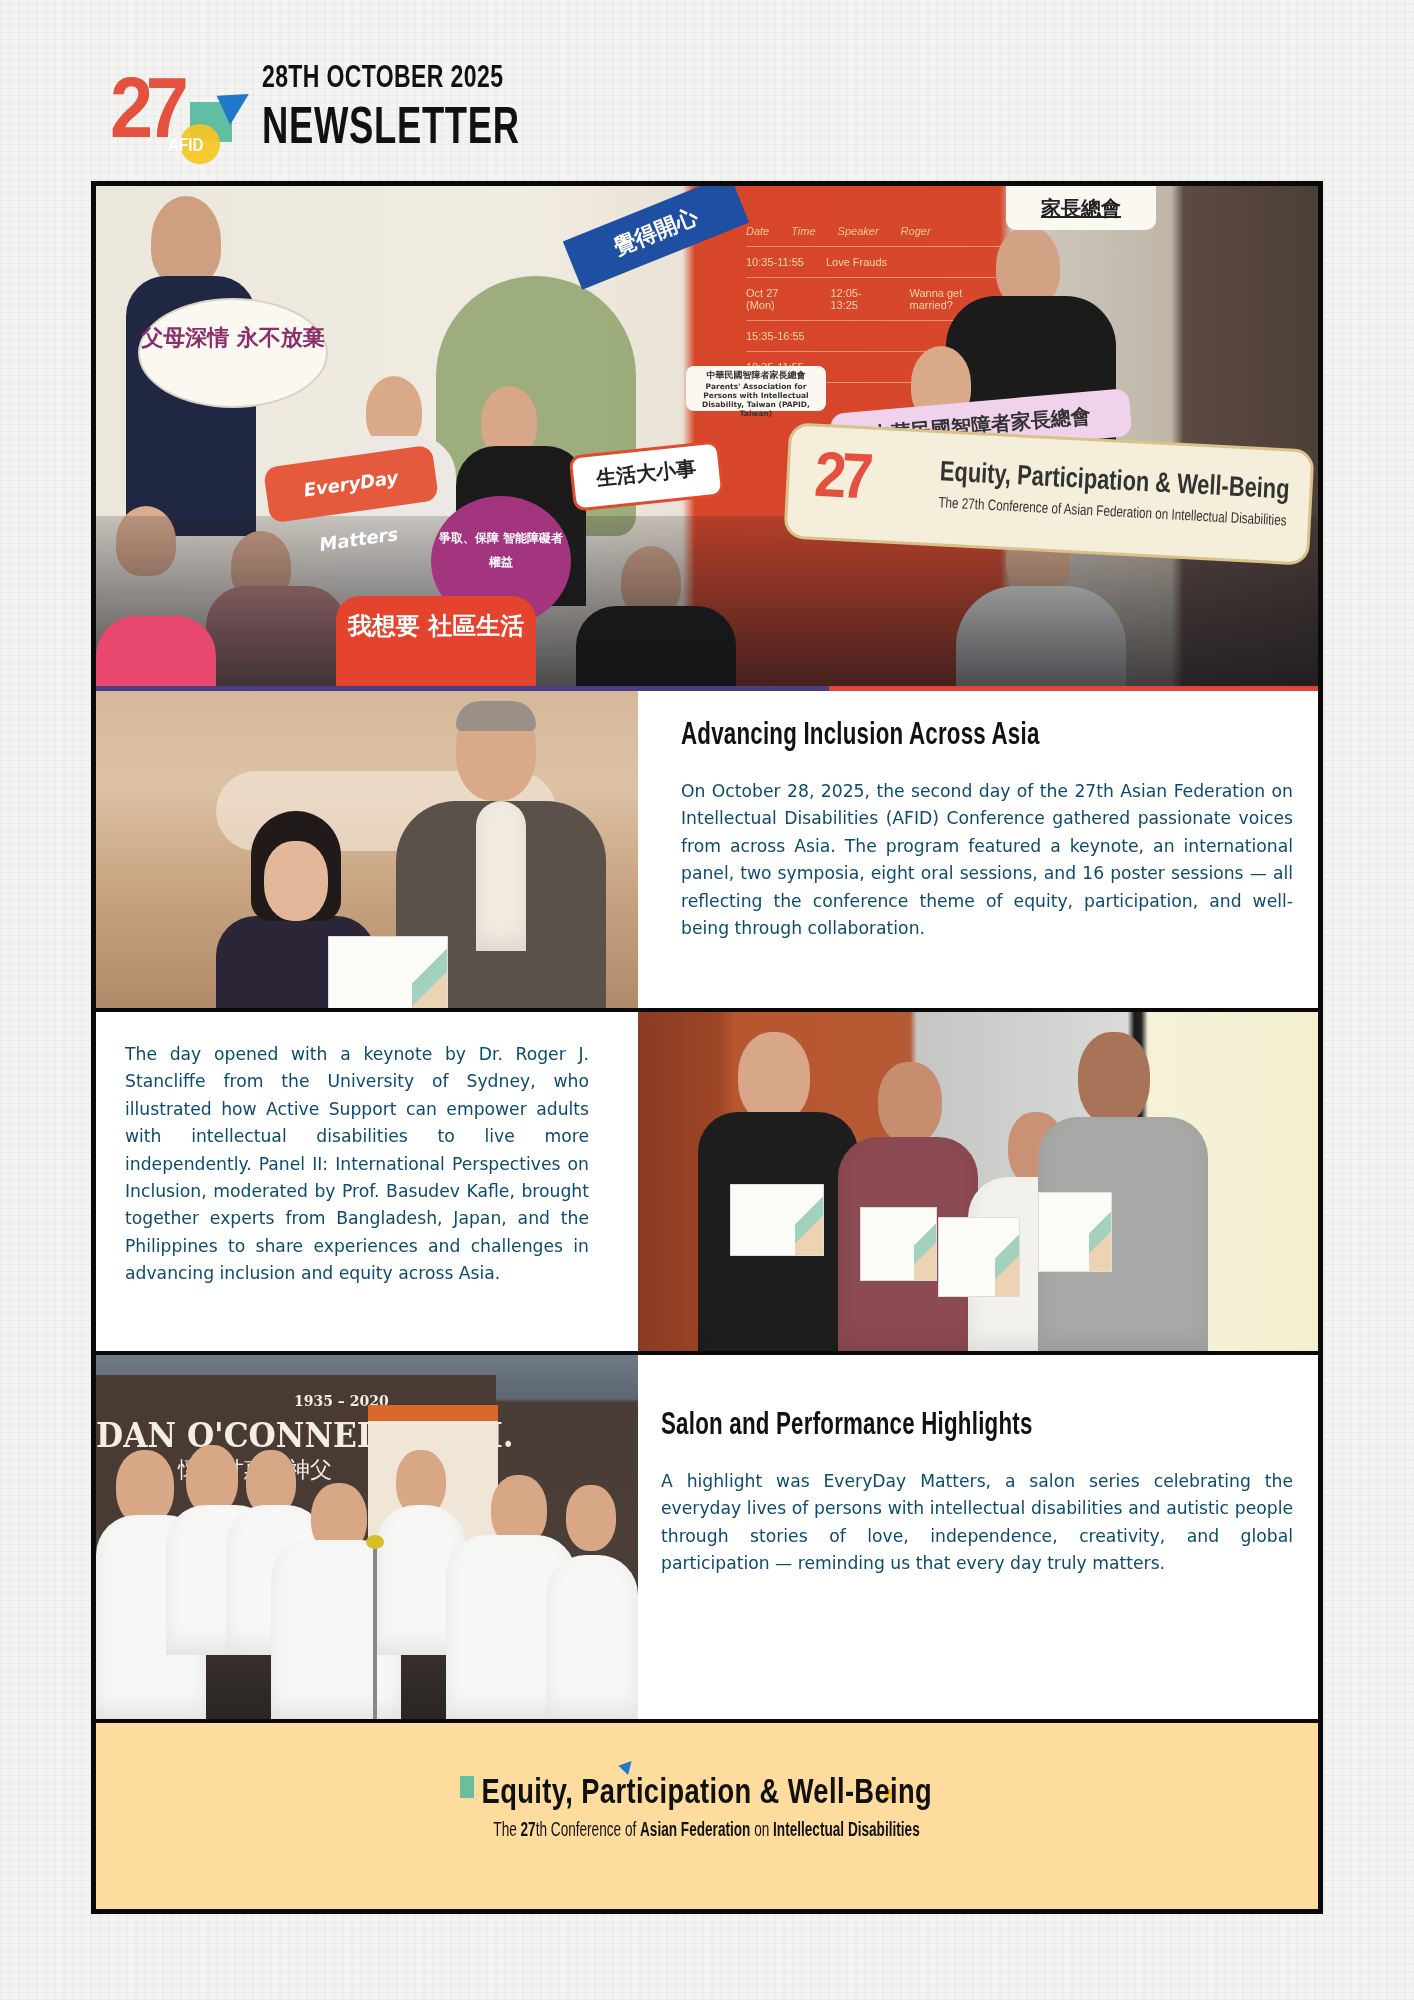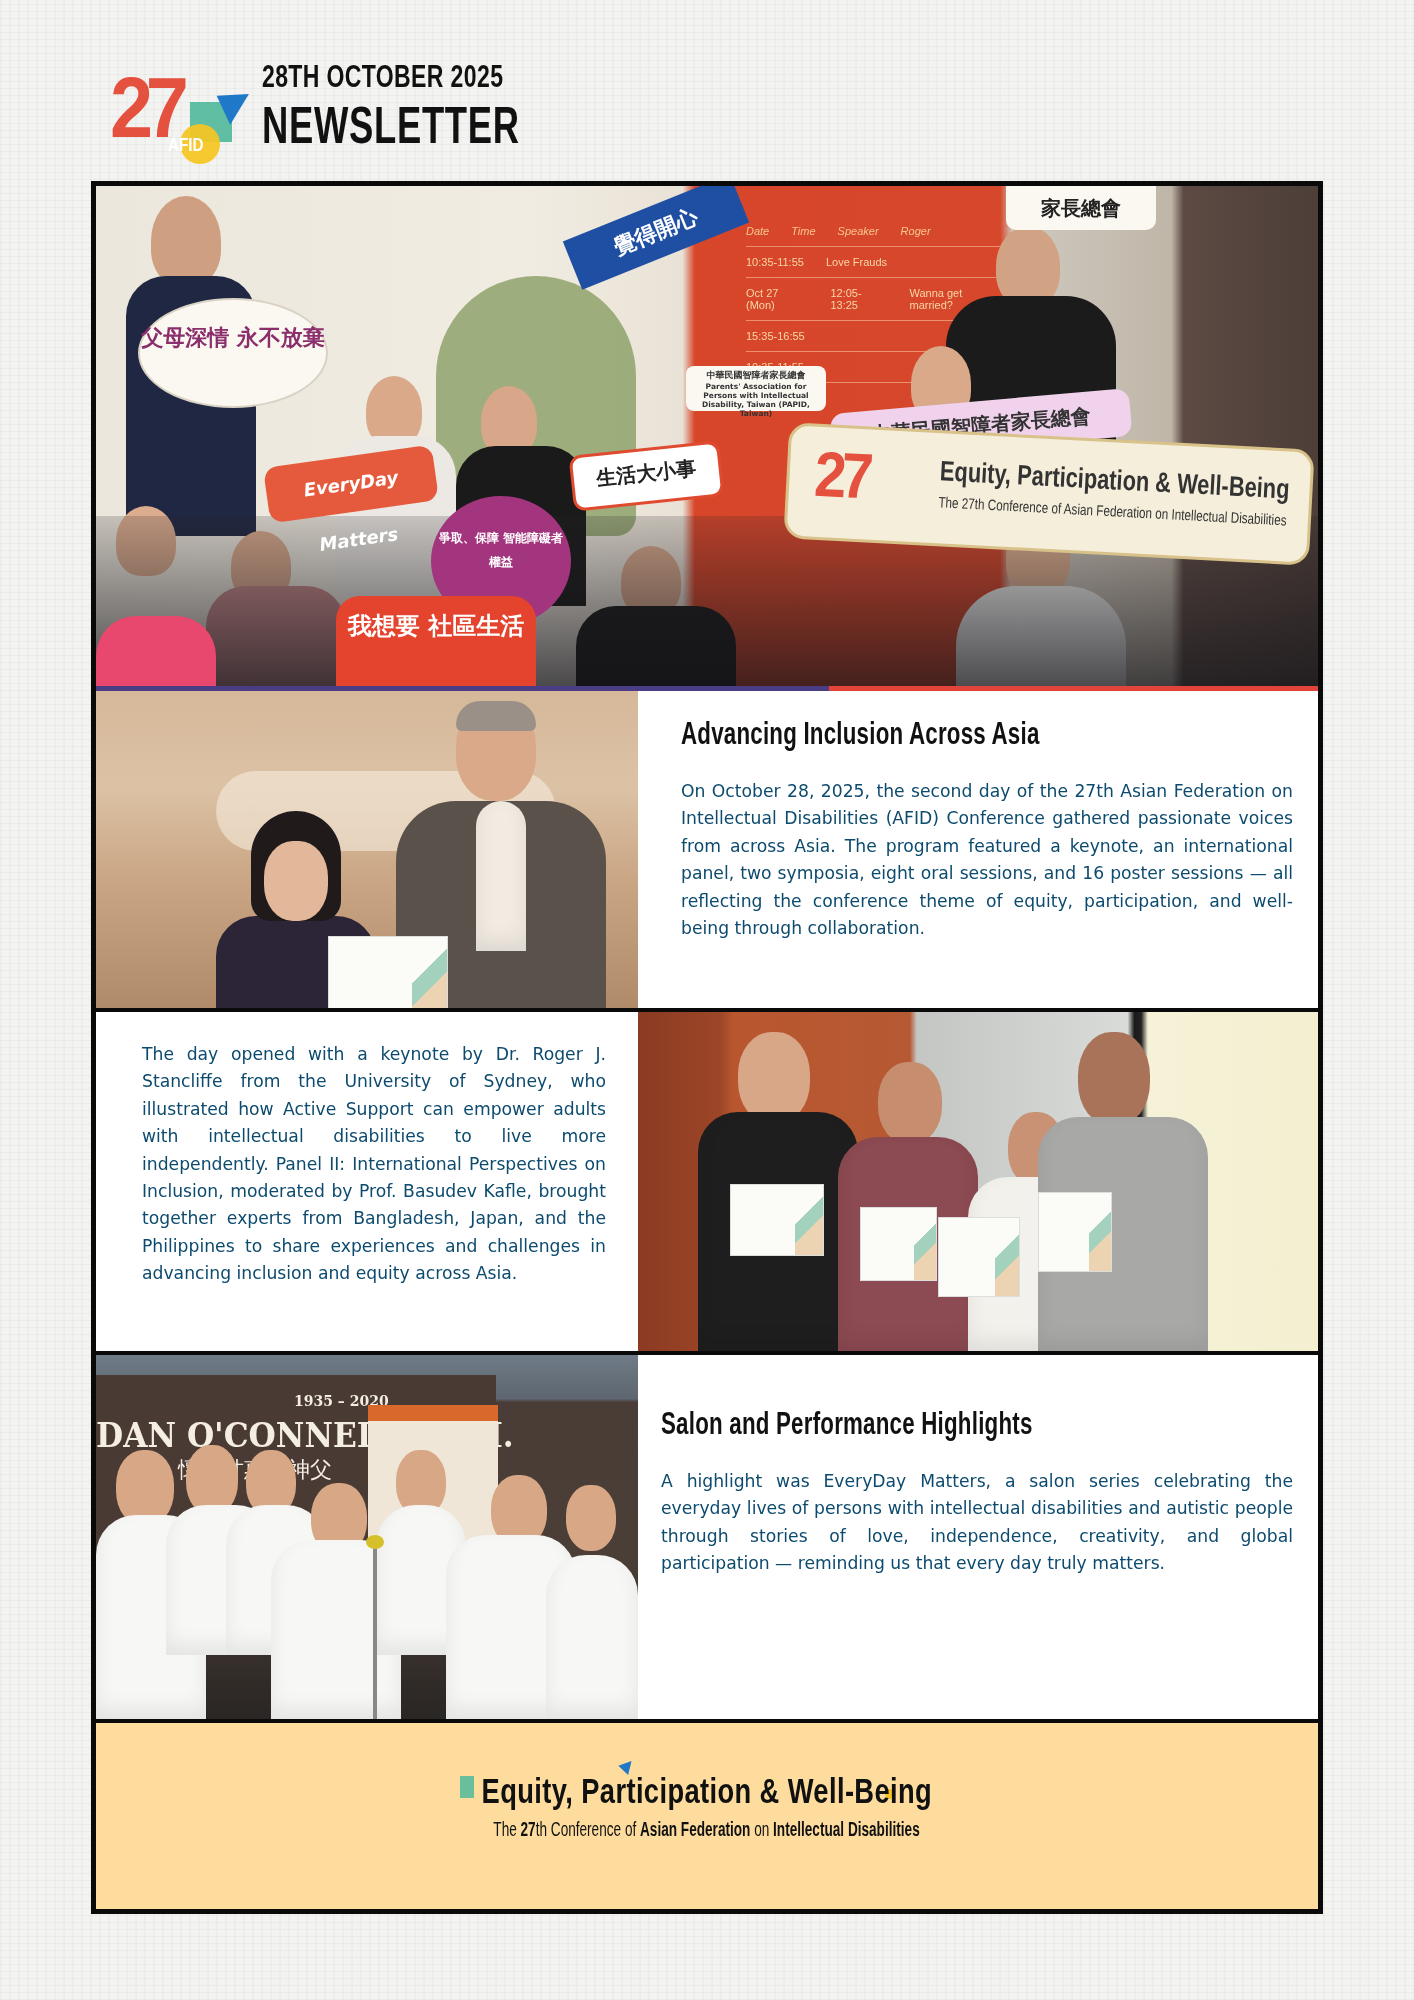--- a/index.html
+++ b/index.html
@@ -39,21 +39,21 @@
   .sign-life { left:475px; top:262px; width:145px; height:50px; background:#fff; border:3px solid #e04b2f; color:#222; font-size:20px; line-height:44px; border-radius:12px; transform:rotate(-6deg); }
   .sign-purple { left:335px; top:310px; width:140px; height:130px; border-radius:50%; background:#a3357f; color:#fff; font-size:12px; line-height:24px; padding-top:30px; box-sizing:border-box; }
   .sign-red { left:240px; top:410px; width:200px; height:90px; background:#e4432d; color:#fff; font-size:24px; line-height:60px; border-radius:24px 24px 0 0; }
   .sign-pink-left { left:0; top:430px; width:120px; height:80px; background:#e8476e; border-radius:40px 40px 0 0; }
   .sign-papid { left:590px; top:180px; width:140px; height:45px; background:#fbf8f2; color:#333; font-size:9px; line-height:13px; border-radius:8px; padding:3px; box-sizing:border-box; text-align:left; font-weight:400; }
   .sign-pinkbar { left:735px; top:215px; width:300px; height:48px; background:#f0d2ec; color:#333; font-size:20px; line-height:48px; border-radius:14px; transform:rotate(-5deg); }
   .sign-afid { left:690px; top:250px; width:520px; height:110px; background:#f5eedb; border:3px solid #d8c28a; border-radius:20px; transform:rotate(3deg); text-align:left; }
   .sign-afid .n27 { position:absolute; left:22px; top:10px; font-family:"Liberation Sans", sans-serif; font-size:64px; color:#e4513f; letter-spacing:-6px; transform:scaleX(0.9); }
   .sign-afid .eq { position:absolute; left:150px; top:22px; font-family:"Liberation Sans", sans-serif; font-size:28px; color:#333; transform:scaleX(0.78); transform-origin:left; white-space:nowrap; }
   .sign-afid .sub { position:absolute; left:150px; top:60px; font-family:"Liberation Sans", sans-serif; font-size:15px; color:#333; font-weight:400; transform:scaleX(0.78); transform-origin:left; white-space:nowrap; }
-  .sign-topright { left:910px; top:0; width:150px; height:44px; background:#fbf8f2; color:#222; font-size:20px; line-height:44px; border-radius:0 0 10px 10px; }
+  .sign-topright { left:910px; top:0; width:150px; height:44px; background:#fbf8f2; color:#222; font-size:20px; line-height:44px; border-radius:0 0 10px 10px;text-decoration:underline; }
   .schedule { position:absolute; left:650px; top:30px; width:260px; height:230px; color:#f6d7a7; font-family:"Liberation Sans", sans-serif; font-size:11px; }
   .schedule .row { display:flex; gap:22px; border-bottom:1px solid rgba(255,220,180,0.5); padding:9px 0; }
   .person { position:absolute; border-radius:50% 50% 40% 40%; }
 
   
   .p2 { left:0; top:505px; width:542px; height:320px; background:
       linear-gradient(180deg, #d6b89a 0%, #dcc2a5 30%, #c9a583 60%, #b08a68 100%); }
   .p2 .screen-blur { position:absolute; left:120px; top:80px; width:340px; height:80px; border-radius:40px; background:rgba(245,235,220,0.6); }
   .p2 .man { position:absolute; left:300px; top:10px; width:210px; height:320px; }
   .p2 .man .head { position:absolute; left:60px; top:0; width:80px; height:100px; border-radius:45%; background:#d9a98a; }
@@ -66,21 +66,21 @@
   .p2 .woman .body { position:absolute; left:0; top:105px; width:160px; height:100px; background:#2c2437; border-radius:40px 40px 0 0; }
   .cert { position:absolute; background:#fbfbf7; border:1px solid #ddd; }
   .cert::before { content:""; position:absolute; right:0; top:0; width:30%; height:100%; background:linear-gradient(135deg, transparent 40%, #8dc7b0 40%, #8dc7b0 60%, #e8c9a0 60%); opacity:0.8; }
 
   
   .tb { position:absolute; box-sizing:border-box; color:#111; }
   .tb h2 { margin:0; font-family:"Liberation Sans", sans-serif; font-weight:700; font-size:31px; transform:scaleX(0.72); transform-origin:left; white-space:nowrap; color:#111; letter-spacing:0.3px; }
   .tb p { margin:0; font-family:"DejaVu Sans", sans-serif; font-size:17.2px; line-height:27.4px; text-align:justify; color:#0c4a6e; }
   .t1 { left:585px; top:530px; width:612px; }
   .t1 p { margin-top:26px; }
-  .t2 { left:46px; top:855px; width:464px; }
+  .t2 { left:29px; top:855px; width:464px; }
   .t3 { left:565px; top:1220px; width:632px; }
   .t3 p { margin-top:26px; }
 
   
   .p3 { left:542px; top:826px; width:680px; height:339px; background:
       linear-gradient(90deg, #8a3b22 0%, #9d4527 12%, #b8562f 14%, #b65a34 40%, #c4c6c4 41%, #d9dbd9 72%, #1a1a1a 73%, #222 74%, #f5f2d8 75%, #f3efd0 100%); }
   
   .p4 { left:0; top:1169px; width:542px; height:364px; background:
       linear-gradient(180deg, #6f7b86 0%, #5d6671 12%, #4a3c36 13%, #4b3e37 55%, #2a2624 100%); }
   .p4 .banner { position:absolute; left:0; top:20px; width:400px; height:160px; background:#4a3a34; }

